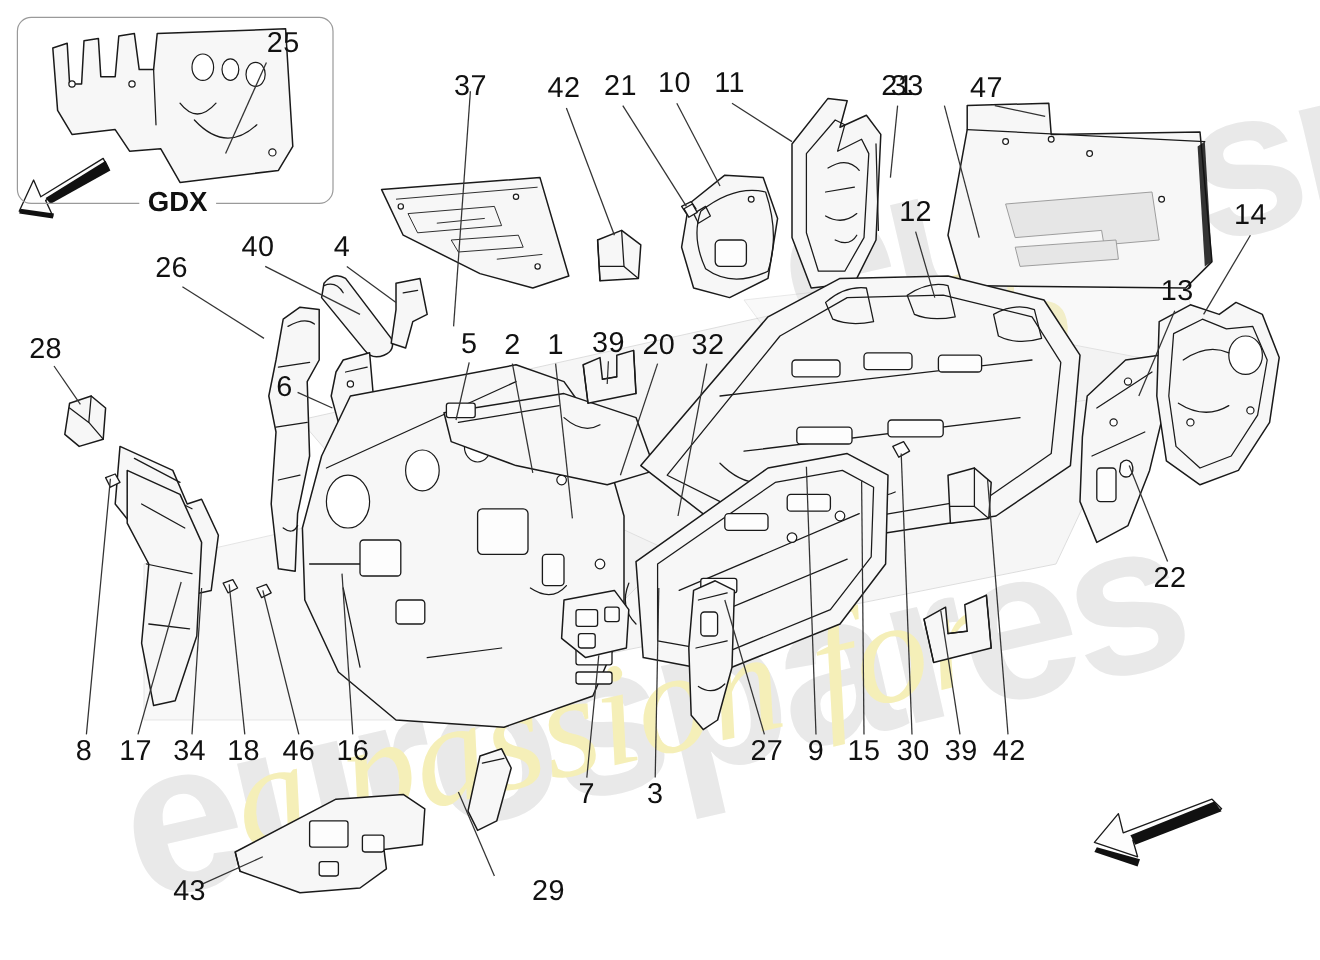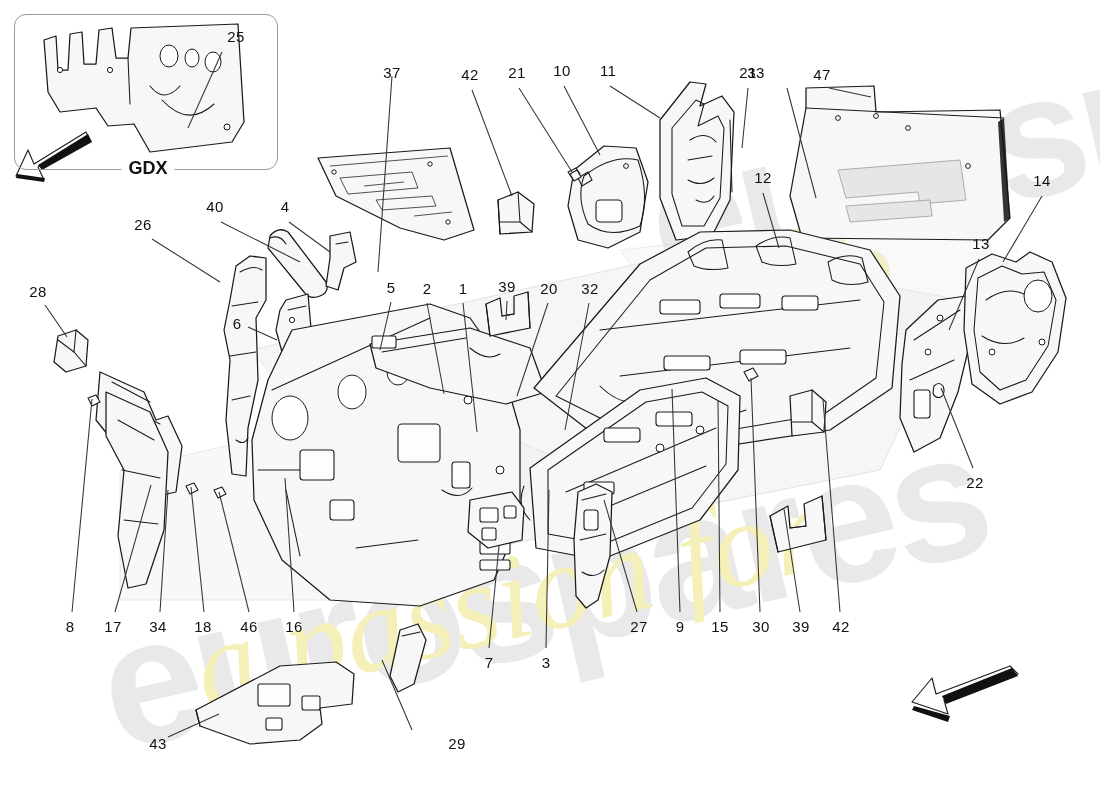--- a/index.html
+++ b/index.html
@@ -1,21 +1,21 @@
 <!DOCTYPE html>
 <html><head>
 <meta charset="utf-8">
 <style>
   html,body{margin:0;padding:0;background:#ffffff;}
   body{width:1100px;height:800px;overflow:hidden;font-family:"Liberation Sans",sans-serif;}
   #stage{position:relative;width:1100px;height:800px;background:#fff;}
   #stage svg.layer{position:absolute;left:0;top:0;width:1100px;height:800px;}
-  .lbl{position:absolute;font-family:"Liberation Sans",sans-serif;font-size:15px;color:#111;
+  .lbl{position:absolute;font-family:"Liberation Sans",sans-serif;font-size:24px;color:#111;
        line-height:1;white-space:nowrap;transform:translate(-50%,-50%);letter-spacing:.3px;}
-  .gdx{position:absolute;font-family:"Liberation Sans",sans-serif;font-size:18px;font-weight:bold;
+  .gdx{position:absolute;font-family:"Liberation Sans",sans-serif;font-size:23px;font-weight:bold;
        color:#111;transform:translate(-50%,-50%);background:#fff;padding:0 7px;}
   .wm-big{position:absolute;font-family:"Liberation Sans",sans-serif;font-weight:bold;
           color:#e9e9e9;white-space:nowrap;user-select:none;}
   .wm-yellow{position:absolute;font-family:"Liberation Serif",serif;font-style:italic;
              color:#f5efb8;white-space:nowrap;user-select:none;}
   .inset{position:absolute;border:1.4px solid #9a9a9a;border-radius:12px;}
 </style>
 </head>
 <body>
 

